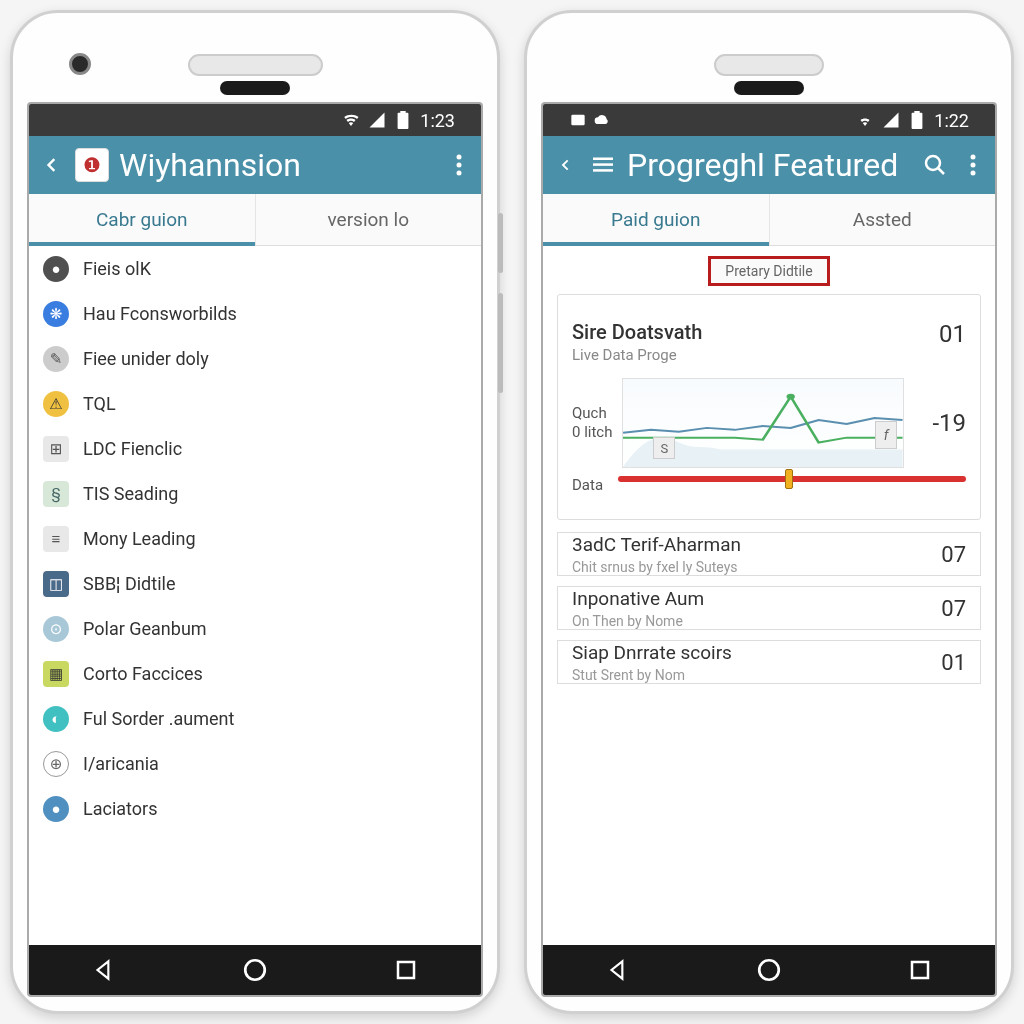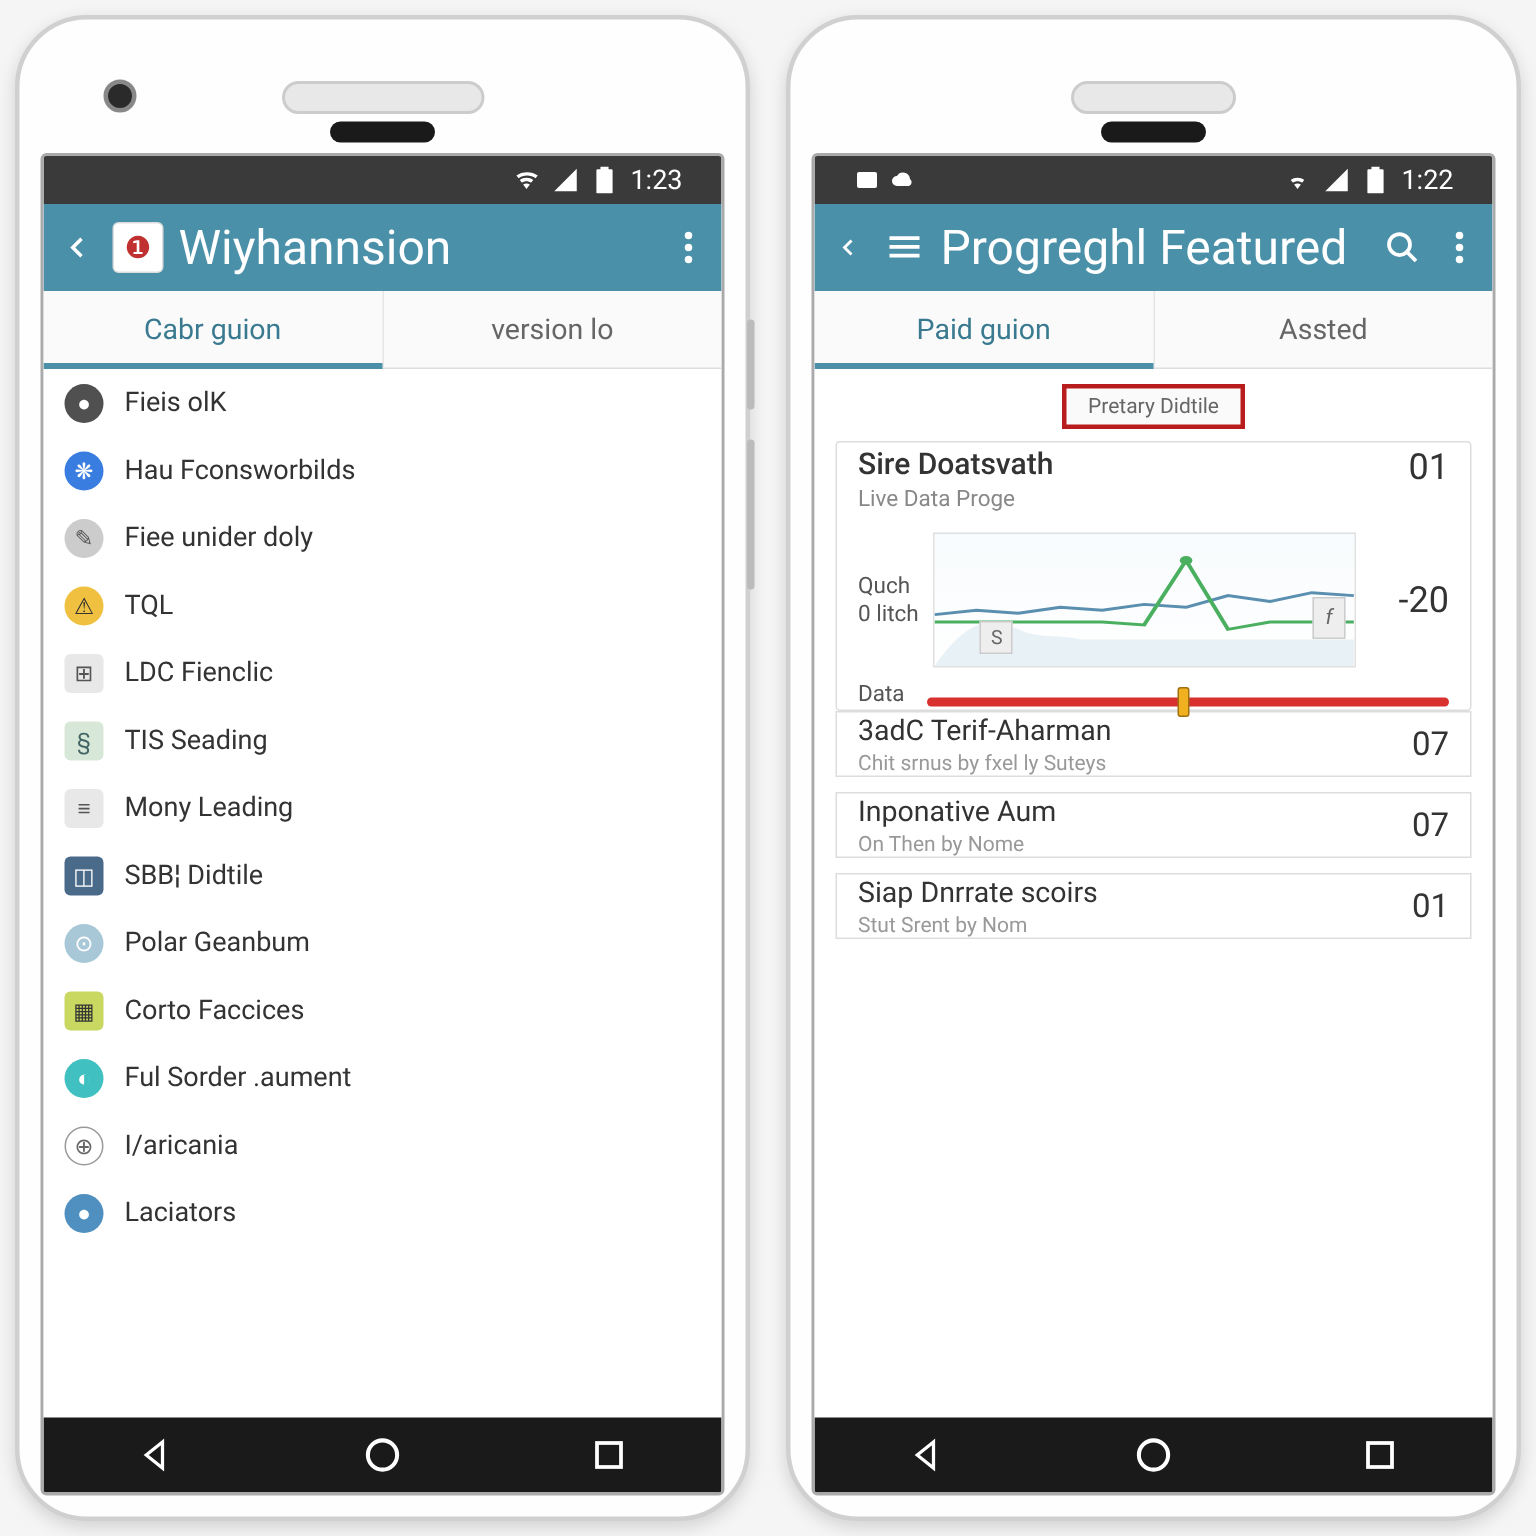--- a/index.html
+++ b/index.html
@@ -27,30 +27,30 @@
 .li-ico{width:26px;height:26px;border-radius:50%;display:flex;align-items:center;justify-content:center;font-size:15px;flex-shrink:0}
 .navbar{height:50px;background:#1a1a1a;display:flex;align-items:center;justify-content:space-around}
 .nav-btn{width:36px;height:36px;display:flex;align-items:center;justify-content:center;cursor:pointer}
 .side-btn{position:absolute;right:-6px;width:5px;background:#bbb;border-radius:3px}
 .side-btn.b1{top:200px;height:60px}
 .side-btn.b2{top:280px;height:100px}
 
 .card-area{flex:1;overflow-y:auto;padding:10px 14px;background:#fff}
 .card-tab{display:flex;justify-content:center;margin-bottom:8px}
 .card-tab-pill{padding:4px 14px;border:3px solid #b91c1c;font-size:14px;color:#666;background:#fafafa}
-.data-card{border:1px solid #ddd;border-radius:3px;padding:2px 14px;}
+.data-card{border:1px solid #ddd;border-radius:3px;padding:25px 14px;margin-bottom:12px}
 .dc-header{display:flex;justify-content:space-between;align-items:flex-start}
 .dc-title{font-size:20px;color:#333;font-weight:500}
 .dc-sub{font-size:15px;color:#888;margin-top:2px}
 .dc-num{font-size:24px;color:#333;font-weight:400}
 .chart-row{display:flex;align-items:center;gap:10px;margin:14px 0 8px}
 .chart-left{font-size:15px;color:#555;line-height:1.3}
 .chart{flex:1;height:90px;border:1px solid #e0e0e0;position:relative;background:linear-gradient(180deg,#f8fbfd,#fff)}
 .yval{font-size:24px;color:#333;width:52px;text-align:right}
-.slider-row{display:flex;align-items:flex-end;gap:15px;margin-top:6px}
+.slider-row{display:flex;align-items:flex-start;gap:15px;margin-top:6px}
 .slider-label{font-size:15px;color:#555}
 .slider-track{flex:1;height:6px;background:#d93030;border-radius:3px;position:relative}
 .slider-thumb{position:absolute;left:48%;top:-7px;width:8px;height:20px;background:#f0b020;border:1px solid #a07010;border-radius:2px}
 .row-card{border:1px solid #ddd;padding:0 14px;margin-bottom:10px;display:flex;justify-content:space-between;align-items:center}
 .row-title{font-size:19px;color:#333}
 .row-sub{font-size:14px;color:#999;margin-top:3px}
 .row-num{font-size:22px;color:#333}
 svg{display:block}
 </style>
 </head>
@@ -275,21 +275,21 @@
           <div class="chart">
             <svg viewBox="0 0 200 90" width="100%" height="100%" preserveAspectRatio="none">
               <path d="M0 90 C15 60 25 55 40 65 C50 72 58 68 70 72 L200 72 L200 90 Z" fill="#d8e8f0" opacity="0.6"></path>
               <polyline points="0,55 20,52 40,54 60,50 80,52 100,48 120,50 140,42 160,46 180,40 200,42" fill="none" stroke="#5a8fb0" stroke-width="2"></polyline>
               <polyline points="0,60 20,60 40,60 60,60 80,60 100,62 120,18 140,65 160,60 180,60 200,60" fill="none" stroke="#4ab060" stroke-width="2"></polyline>
               <circle cx="120" cy="18" r="3" fill="#4ab060"></circle>
             </svg>
             <div style="position:absolute;left:30px;bottom:8px;width:22px;height:22px;background:#eee;border:1px solid #ccc;display:flex;align-items:center;justify-content:center;font-size:13px;color:#666">S</div>
             <div style="position:absolute;right:6px;bottom:18px;width:22px;height:28px;background:#eee;border:1px solid #ccc;display:flex;align-items:center;justify-content:center;font-size:14px;color:#666;font-style:italic">f</div>
           </div>
-          <div class="yval">-20</div>
+          <div class="yval">-19</div>
         </div>
         <div class="slider-row">
           <span class="slider-label">Data</span>
           <div class="slider-track">
             <div class="slider-thumb"></div>
           </div>
         </div>
       </div>
       <div class="row-card">
         <div>

